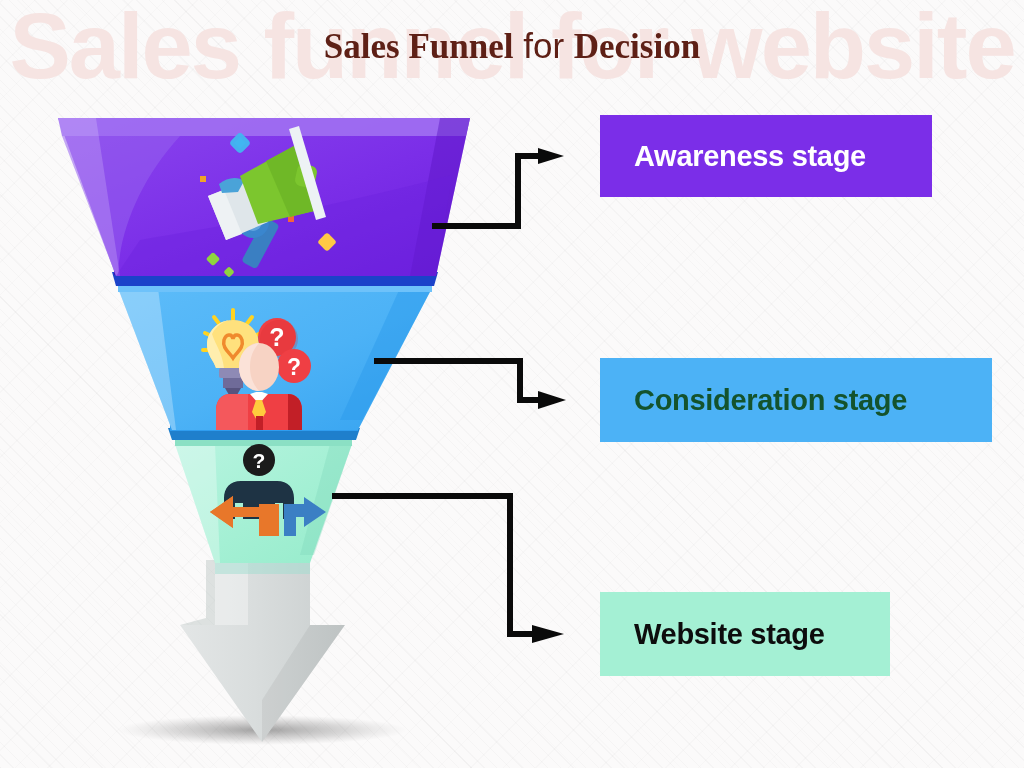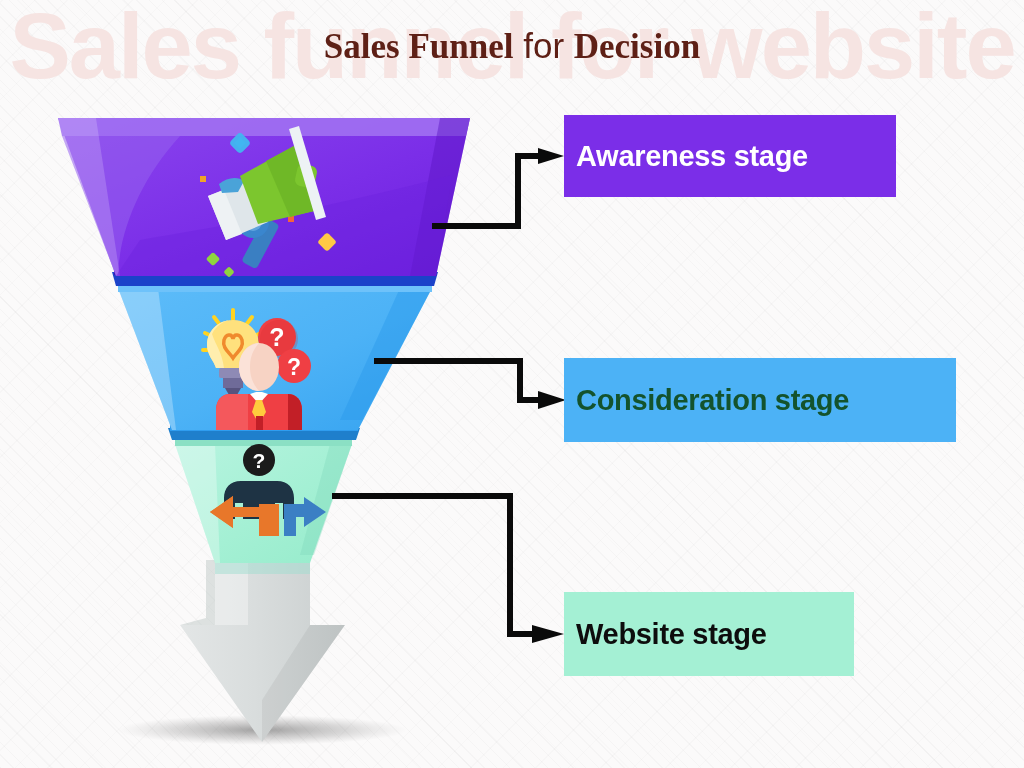--- a/index.html
+++ b/index.html
@@ -49,21 +49,22 @@
   }
   #title .strong{ font-weight:bold;font-family:Liberation Serif, serif; }
   #title .light{ font-weight:normal; }
 
   
   .stage-box{
     position:absolute;
     display:flex;
     align-items:center;
     z-index:6;
-    padding-left:12px;
+    padding-left:34px;
+    margin-left:36px;
   }
   .stage-label{
     font-size:29px;
     font-weight:bold;
     letter-spacing:-0.3px;
     white-space:nowrap;
   }
   #box-awareness{
     left:564px; top:115px; width:332px; height:82px;
     background:#7b2ee8;

